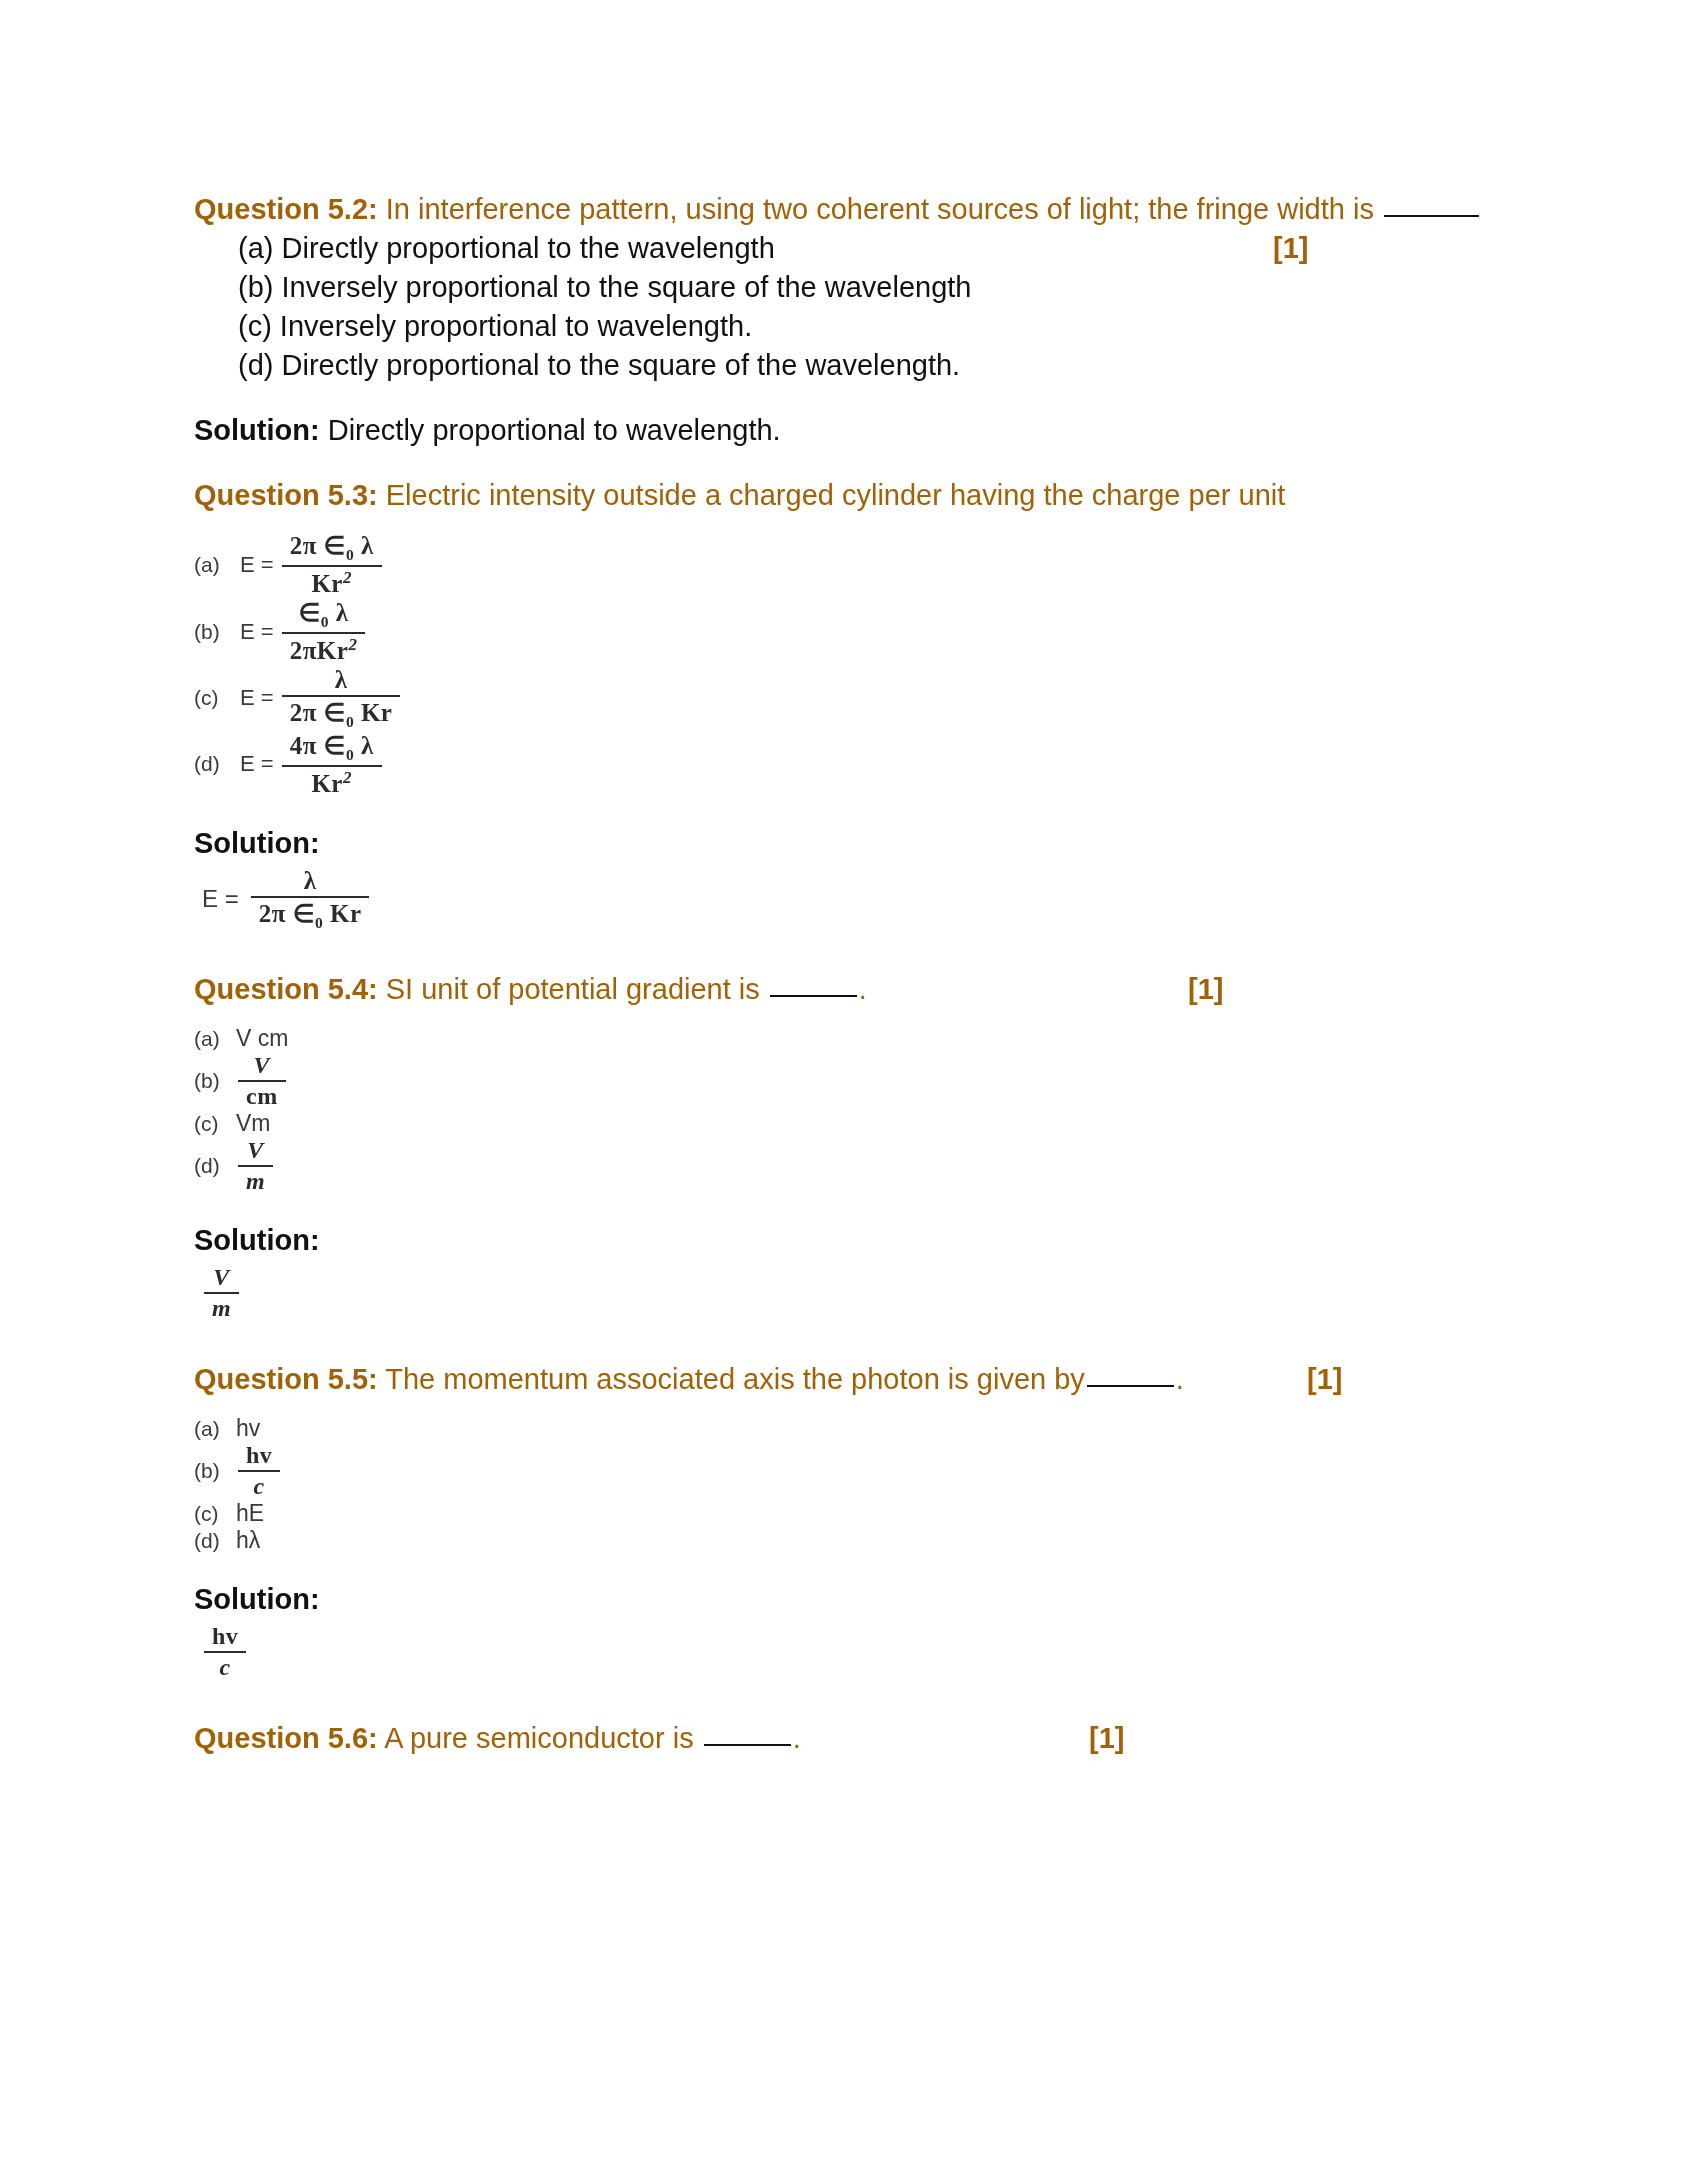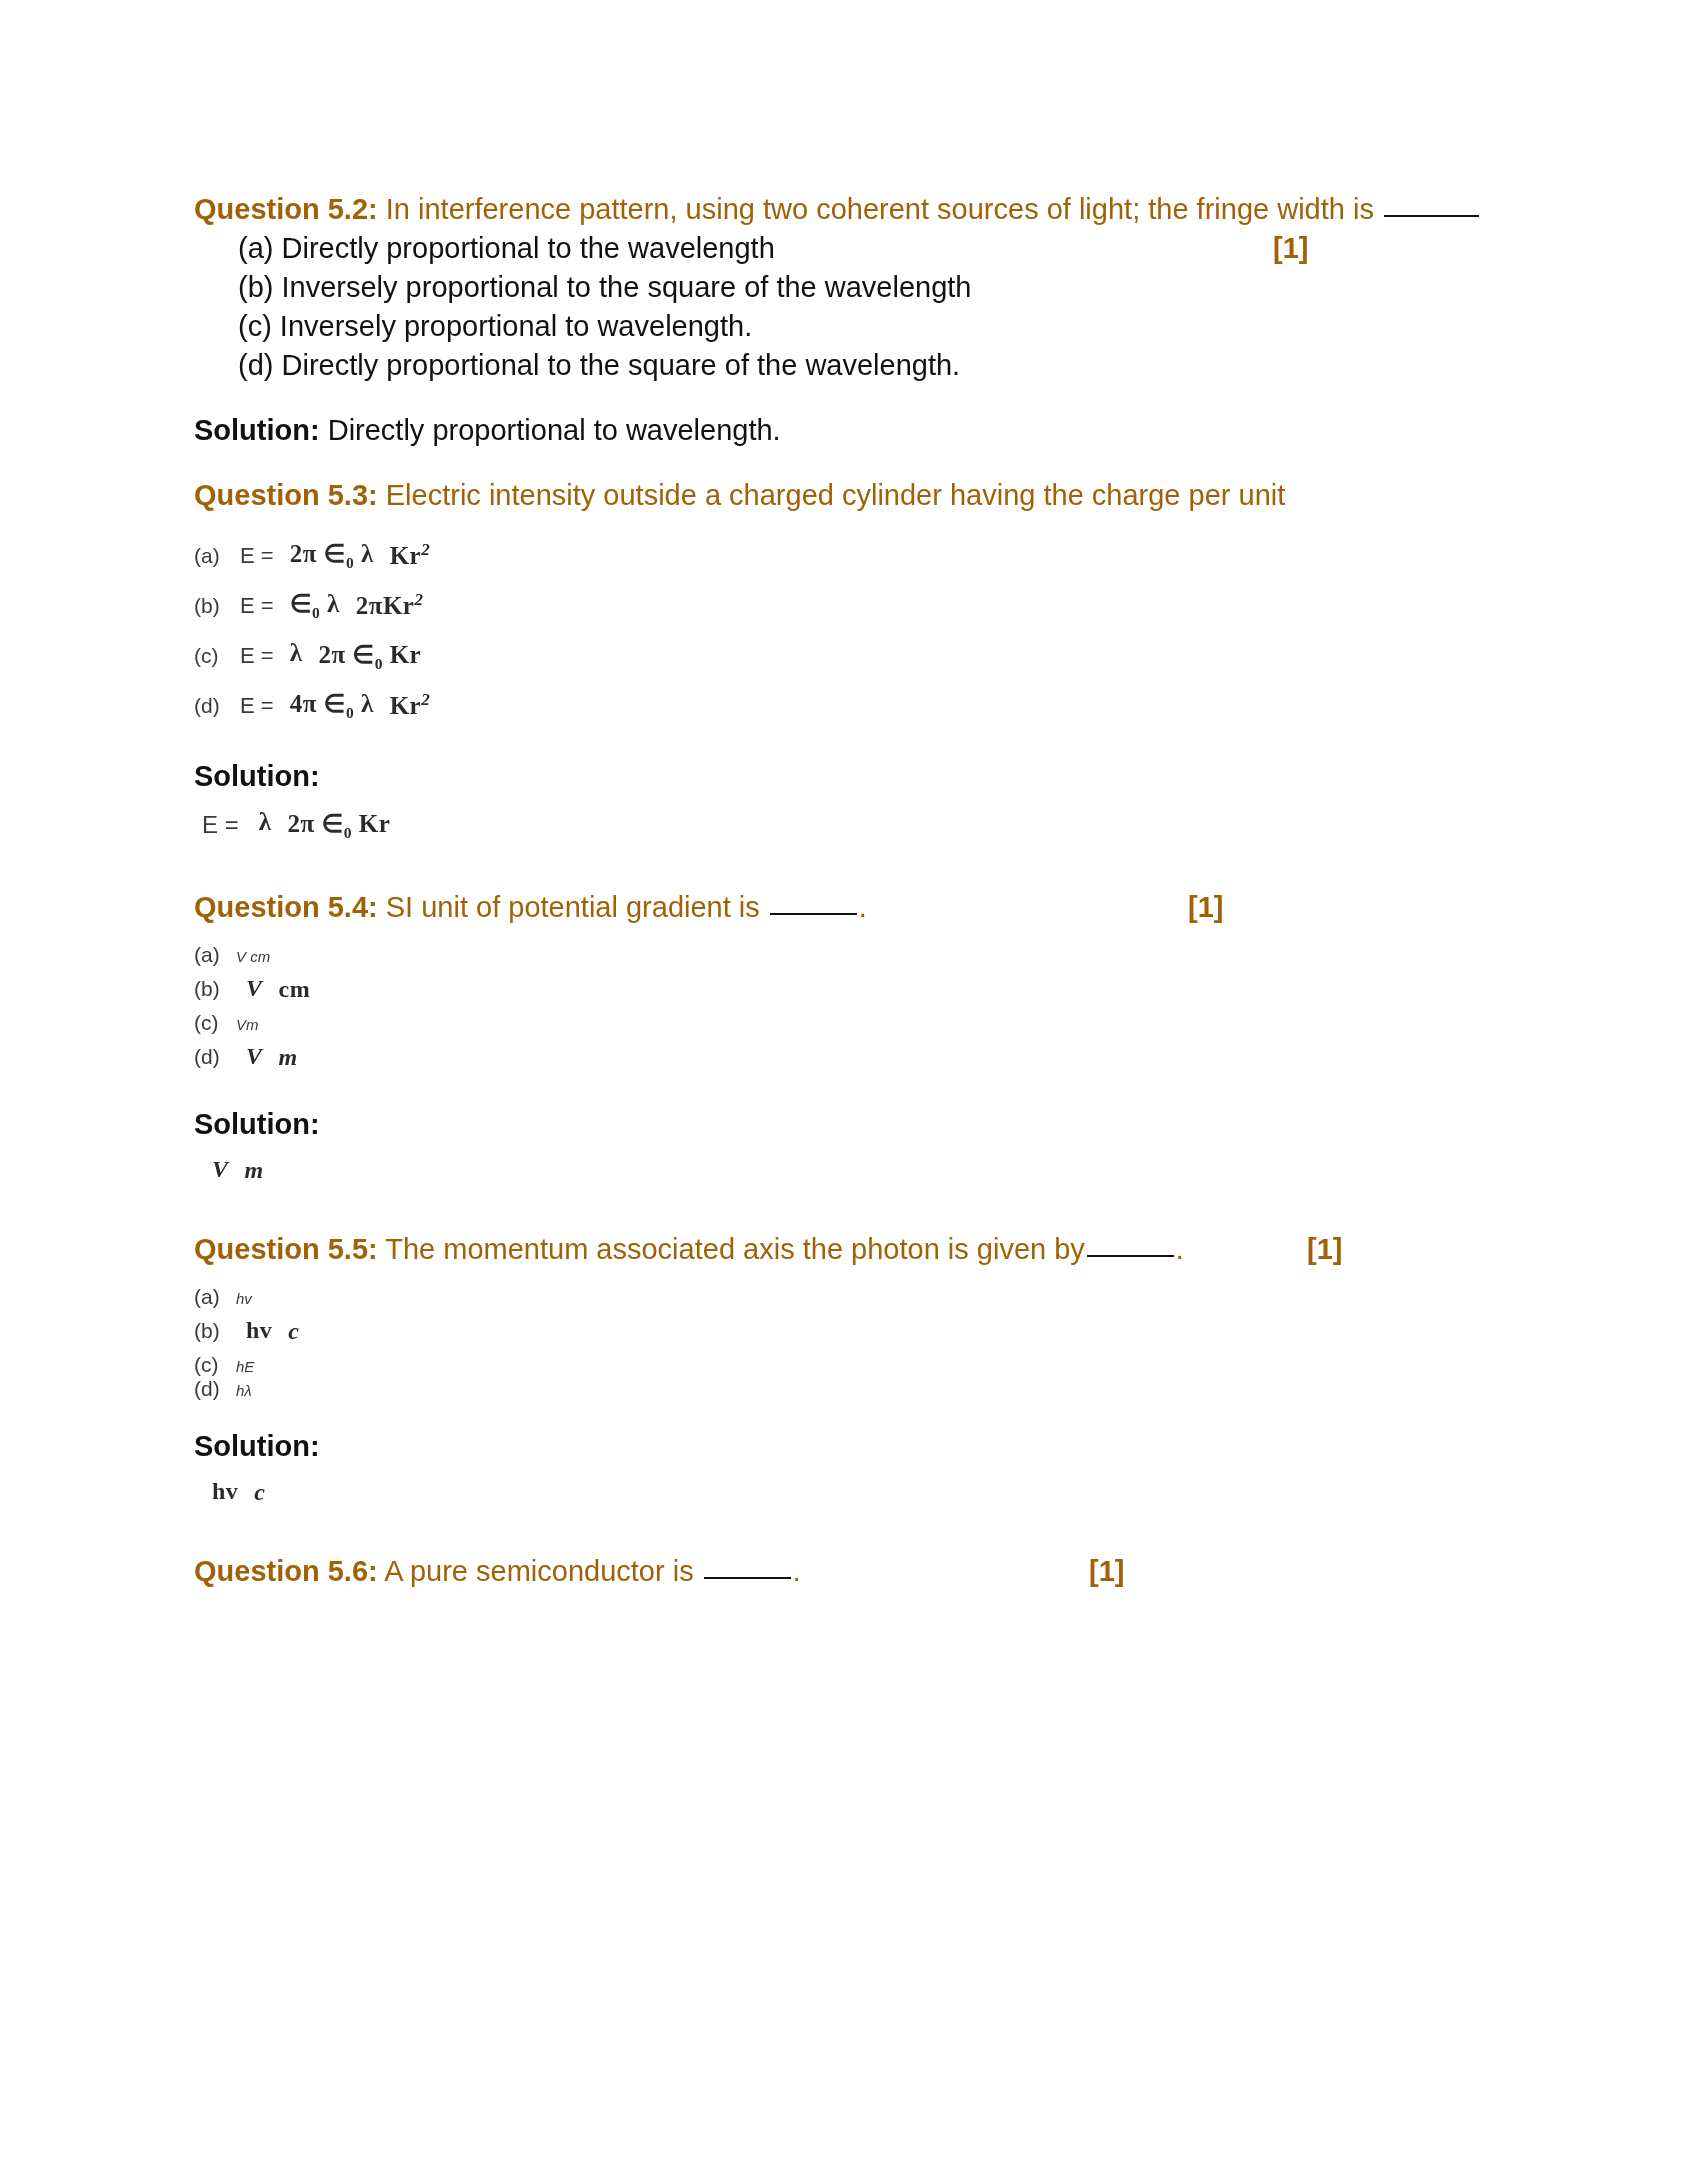--- a/index.html
+++ b/index.html
@@ -88,24 +88,24 @@
   }
   .math-row .lhs {
     font-family: "Liberation Sans", sans-serif;
     font-size: 22px;
     color: #3a3a3a;
     margin: 0 6px 0 4px;
     white-space: nowrap;
   }
   .frac {
     display: inline-flex;
-    flex-direction: row;
-    align-items: flex-start;
+    flex-direction: column;
+    align-items: center;
     vertical-align: middle;
-    margin: 8px 2px;
+    margin: 0 2px;
   }
   .frac .num {
     padding: 0 8px 1px 8px;
     font-size: 25px;
     font-weight: bold;
     font-family: "Liberation Serif", serif;
     white-space: nowrap;
     letter-spacing: 0.5px;
   }
   .frac .bar {
@@ -125,21 +125,21 @@
   .mi { font-style: italic; }
   .sup { font-size: 0.68em; vertical-align: super; font-style: italic; }
   .plain-opt {
     font-family: "Liberation Sans", sans-serif;
     font-size: 22px;
     color: #3a3a3a;
     display: flex;
     align-items: baseline;
   }
   .plain-opt .tag { min-width: 42px; font-size: 21px; }
-  .plain-opt .val { font-size: 15px; font-style: italic; }
+  .plain-opt .val { font-size: 23px; }
 
   .sol-frac-wrap {
     display: flex;
     align-items: center;
     font-family: "Liberation Serif", serif;
     color: #2b2b2b;
     margin-top: 4px;
   }
   .sol-frac-wrap .lhs {
     font-family: "Liberation Sans", sans-serif;

